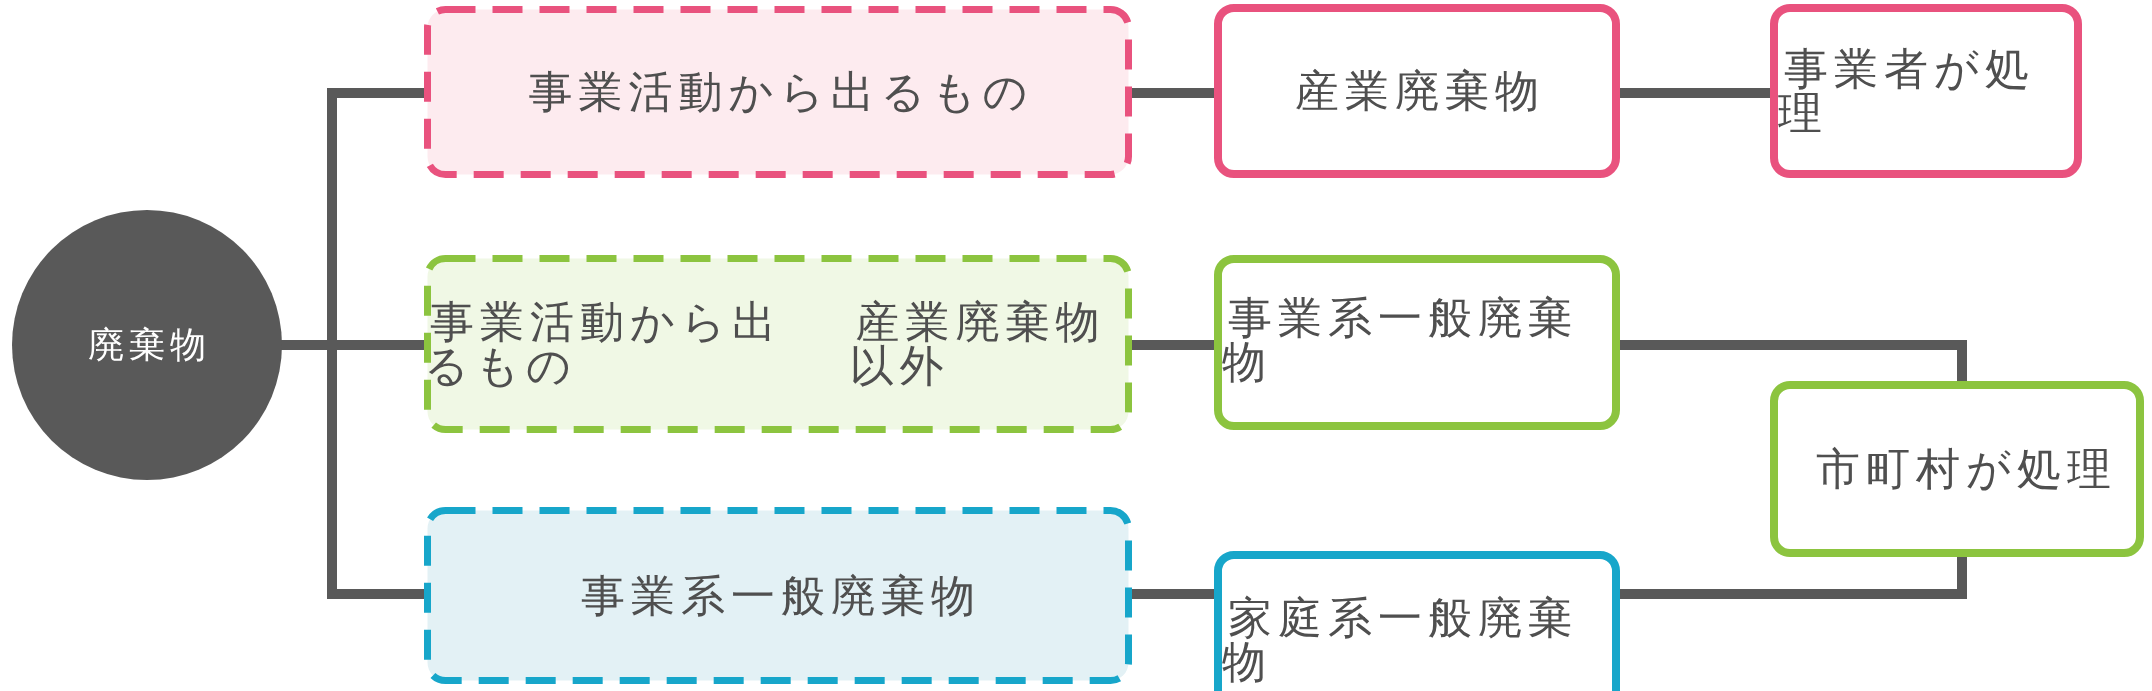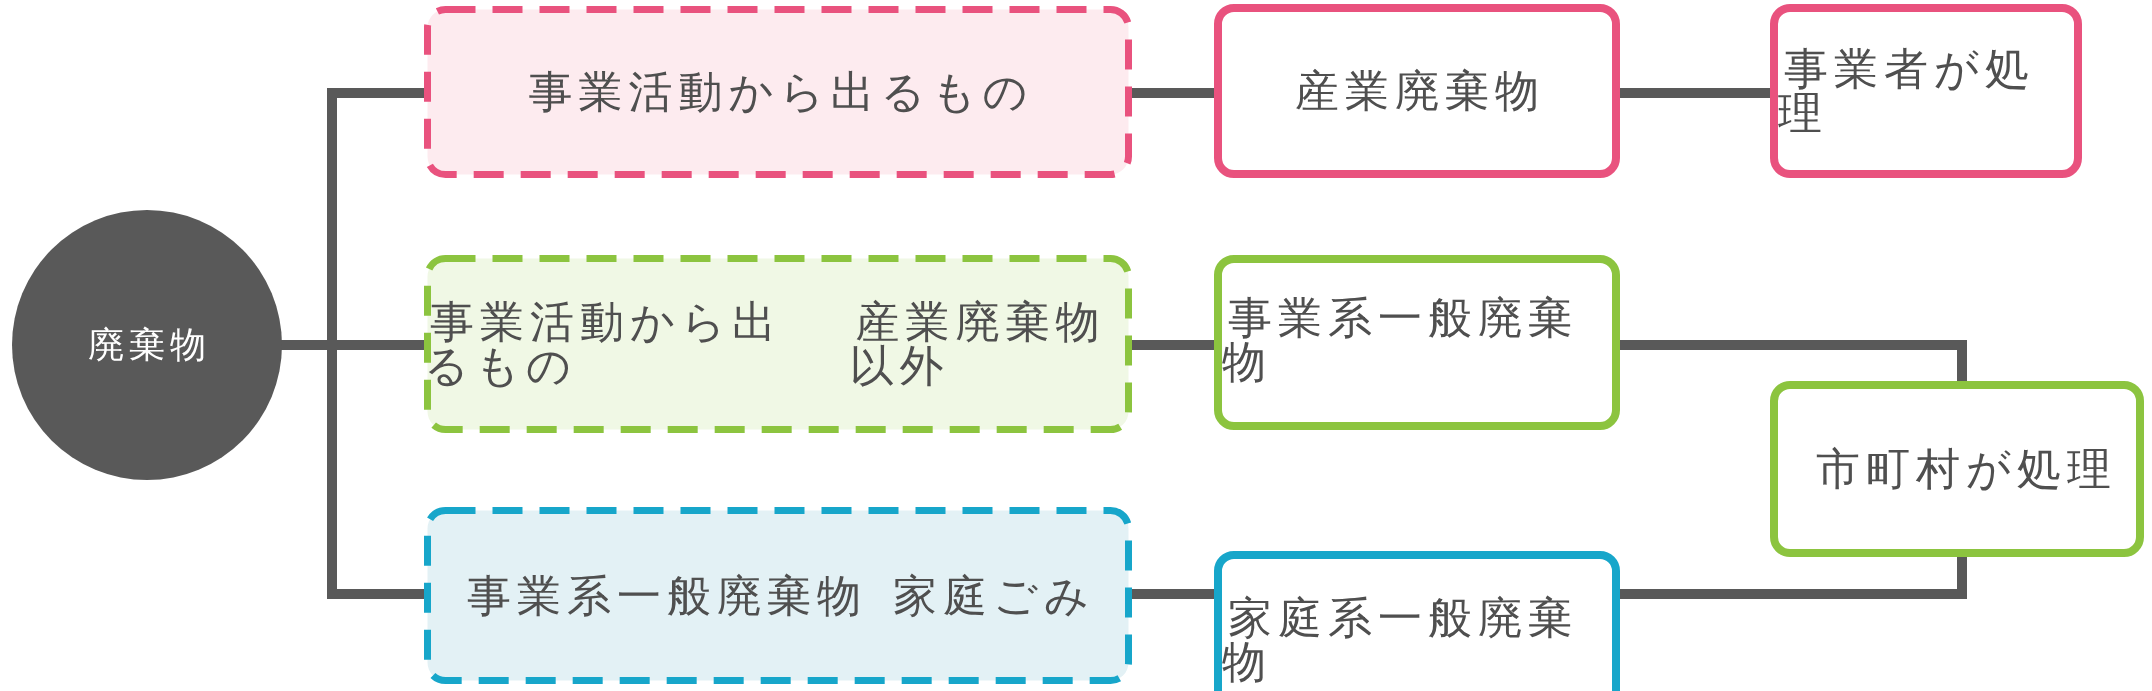--- a/index.html
+++ b/index.html
@@ -108,21 +108,20 @@
       <span>産業廃棄物以外</span>
     </div>
   </div>
 
   <div class="dashed-box" style="top:507px; height:177px;">
     <svg width="708" height="177" viewBox="0 0 708 177">
       <rect class="rect-blue" x="3.5" y="3.5" width="701" height="170" rx="18" stroke-width="7" stroke-dasharray="30 17"></rect>
     </svg>
     <div class="box-label">
       <span>事業系一般廃棄物</span>
-      <span>家庭ごみ</span>
     </div>
   </div>
 
   <div class="solid-box pink mid-col" style="top:4px; height:174px;">
     <span>産業廃棄物</span>
   </div>
   <div class="solid-box green mid-col" style="top:255px; height:175px;font-family:Liberation Mono, monospace;">
     <span>事業系一般廃棄物</span>
   </div>
   <div class="solid-box blue mid-col" style="top:507px; height:177px;">

